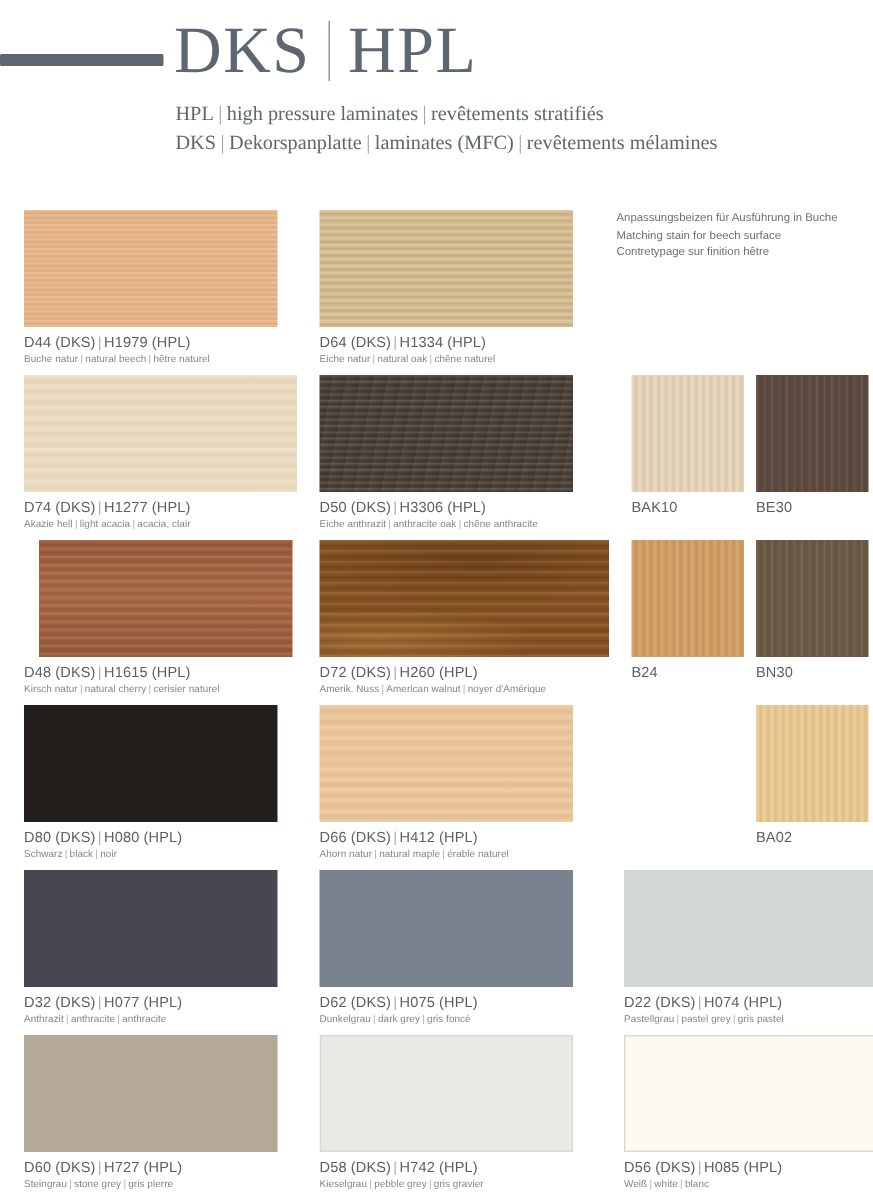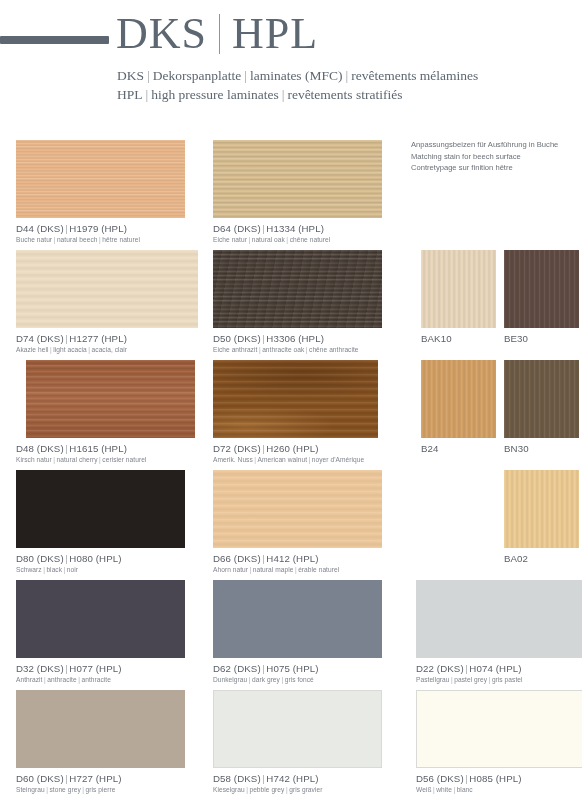--- a/index.html
+++ b/index.html
@@ -132,24 +132,24 @@
 <div class="page">
 
   <div class="header-rule"></div>
 
   <div class="title">
     <span>DKS</span><span class="bar"></span><span>HPL</span>
   </div>
 
   <div class="subtitle">
     <div>
-      <span>DKS</span><span class="sep">|</span><span>Dekorspanplatte</span><span class="sep">|</span><span>laminates (MFC)</span><span class="sep">|</span><span>revêtements mélamines</span>
+      <span>HPL</span><span class="sep">|</span><span>high pressure laminates</span><span class="sep">|</span><span>revêtements stratifiés</span>
     </div>
     <div>
-      <span>HPL</span><span class="sep">|</span><span>high pressure laminates</span><span class="sep">|</span><span>revêtements stratifiés</span>
+      <span>DKS</span><span class="sep">|</span><span>Dekorspanplatte</span><span class="sep">|</span><span>laminates (MFC)</span><span class="sep">|</span><span>revêtements mélamines</span>
     </div>
   </div>
 
   <div class="note">
     <div>Anpassungsbeizen für Ausführung in Buche</div>
     <div>Matching stain for beech surface</div>
     <div>Contretypage sur finition hêtre</div>
   </div>
 
   <div class="grid" id="grid">
@@ -193,21 +193,21 @@
         </div>
         <div class="lab1" style="top: 83px;"><span>BE30</span></div>
       </div>
       <div class="cell" style="left: 11px; top: 360px; width: 169px; height: 104px; padding-left: 10px;">
         <div class="sw" style="height: 78px; background: rgb(168, 100, 63);">
           <div class="grain-cherry"></div>
         </div>
         <div class="lab1" style="top: 83px;"><span>D48 (DKS)</span><span class="p">|</span><span>H1615 (HPL)</span></div>
         <div class="lab2" style="top: 95px;"><span>Kirsch natur</span><span class="p">|</span><span>natural cherry</span><span class="p">|</span><span>cerisier naturel</span></div>
       </div>
-      <div class="cell" style="left: 208px; top: 360px; width: 165px; height: 104px;">
+      <div class="cell" style="left: 208px; top: 360px; width: 193px; height: 104px;">
         <div class="sw" style="height: 78px; background: rgb(138, 85, 35);">
           <div class="grain-arch"></div>
         </div>
         <div class="lab1" style="top: 83px;"><span>D72 (DKS)</span><span class="p">|</span><span>H260 (HPL)</span></div>
         <div class="lab2" style="top: 95px;"><span>Amerik. Nuss</span><span class="p">|</span><span>American walnut</span><span class="p">|</span><span>noyer d'Amérique</span></div>
       </div>
       <div class="cell" style="left: 416px; top: 360px; width: 75px; height: 104px;">
         <div class="sw" style="height: 78px; background: rgb(210, 160, 101);">
           <div class="grain-vert"></div>
         </div>

